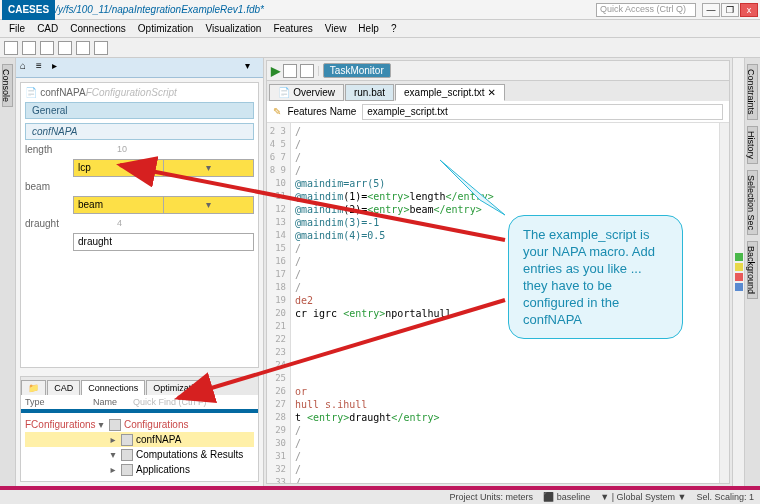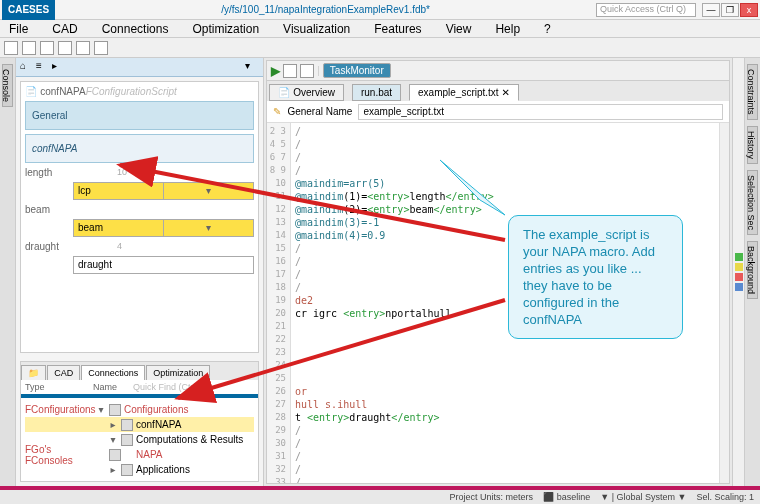--- a/index.html
+++ b/index.html
@@ -1,38 +1,38 @@
 <!DOCTYPE html>
 <html><head>
 <meta charset="utf-8">
 <style>
 html,body{margin:0;padding:0;font-family:Tahoma,Arial,sans-serif;font-size:10px;overflow:hidden;width:760px;height:504px;background:#f0f0f0}
 *{box-sizing:border-box}
 .app{width:760px;height:504px;display:flex;flex-direction:column;background:#e8e8e8;position:relative}
 .titlebar{height:20px;background:#f4f4f4;display:flex;align-items:center;border-bottom:1px solid #ccc}
 .title-brand{background:#0066a3;color:#fff;font-weight:bold;padding:13px 6px;font-size:10px;margin-left:2px}
-.title-path{flex:1;text-align:center;color:#0066a3;font-size:10px;overflow:hidden}
+.title-path{flex:1;color:#0066a3;font-style:italic;font-size:10px;overflow:hidden}
 .winbtns{display:flex;gap:1px;margin-right:2px}
 .winbtn{width:18px;height:14px;border:1px solid #aaa;text-align:center;font-size:9px;line-height:12px;background:#f8f8f8}
 .winbtn.close{background:#e85a5a;color:#fff;border-color:#c33}
 .searchbox{width:100px;height:14px;border:1px solid #aaa;margin-right:6px;font-size:9px;padding:0 3px;background:#fff;color:#999}
-.menubar{height:18px;background:#f0f0f0;display:flex;align-items:center;gap:14px;padding:0 4px;border-bottom:1px solid #ccc;font-size:12px}
+.menubar{height:18px;background:#f0f0f0;display:flex;align-items:center;gap:2px;padding:0 4px;border-bottom:1px solid #ccc;font-size:10px}
 .menubar span{padding:1px 5px;cursor:default}
 .toolbar{height:20px;background:#f0f0f0;display:flex;align-items:center;gap:4px;padding:0 4px;border-bottom:1px solid #ccc}
 .tb-icon{width:14px;height:14px;border:1px solid #999;background:#fff}
 .mainrow{flex:1;display:flex;overflow:hidden}
 .sidecol{width:16px;background:#e0e0e0;border-right:1px solid #ccc;writing-mode:vertical-rl;text-orientation:mixed;display:flex;gap:6px;padding:6px 2px;font-size:9px}
 .sidecol.right{border-right:none;border-left:1px solid #ccc}
 .side-tab{background:#d0d0d0;padding:4px 1px;border:1px solid #aaa}
 .leftpanel{width:248px;display:flex;flex-direction:column;background:#f4f4f4;border-right:1px solid #ccc}
 .panel-tb{height:20px;background:#d8e8f4;display:flex;align-items:center;gap:2px;padding:0 4px;border-bottom:1px solid #a0c0d8}
 .panel-tb .mini{width:14px;height:14px;display:inline-block}
 .cfg-area{height:290px;background:#fff;margin:4px;border:1px solid #ccc;padding:4px;display:flex;flex-direction:column;gap:4px;overflow:hidden}
 .cfg-title{display:flex;color:#666;font-size:10px}
-.cfg-header{background:#cfe5f0;border:1px solid #a0c8dc;padding:8px 6px;color:#2a5b7a;font-size:10px}
+.cfg-header{background:#cfe5f0;border:1px solid #a0c8dc;padding:2px 6px;color:#2a5b7a;font-size:10px}
 .cfg-header.sub{background:#eaf2f8;font-style:italic}
 .cfg-row{display:flex;align-items:center;gap:4px}
 .cfg-label{width:44px;color:#666;font-size:10px}
 .cfg-sub{font-size:9px;color:#aaa;margin-left:44px}
 .cfg-input{flex:1;height:18px;border:1px solid #aaa;background:#fff;padding:0 4px;font-size:10px}
 .cfg-combo{flex:1;display:flex;border:1px solid #aaa;background:#fde047;height:18px}
 .cfg-combo span{flex:1;padding:0 4px;line-height:16px}
 .cfg-combo .dd{width:16px;border-left:1px solid #aaa;text-align:center;line-height:16px;color:#666}
 .treepanel{flex:1;margin:4px;border:1px solid #ccc;background:#fff;display:flex;flex-direction:column}
 .tree-tabs{height:18px;display:flex;background:#e8e8e8;align-items:flex-end}
@@ -43,35 +43,35 @@
 .tree-row.hl{background:#fff0a8}
 .tree-row .exp{width:10px;text-align:center;color:#666}
 .tree-row .ic{width:12px;height:12px;background:#ddd;border:1px solid #999}
 .tree-row.cat{color:#c94848}
 .indent1{padding-left:12px}
 .editor{flex:1;display:flex;flex-direction:column;background:#fff;border:1px solid #ccc;margin:2px}
 .ed-tb{height:20px;background:#f0f0f0;display:flex;align-items:center;gap:3px;padding:0 4px;border-bottom:1px solid #ccc}
 .ed-tb .ic{width:14px;height:14px;border:1px solid #999;background:#fff}
 .play{color:#2a8a2a;font-size:12px;font-weight:bold}
 .ed-tabs{height:20px;display:flex;align-items:flex-end;background:#e8e8e8;padding:0 2px}
-.ed-tab{padding:2px 8px;border:1px solid #aaa;background:#d8e8f0;font-size:10px;margin-right:8px}
+.ed-tab{padding:2px 8px;border:1px solid #aaa;background:#d8e8f0;font-size:10px;margin-right:1px}
 .ed-tab.active{background:#fff;border-bottom-color:#fff}
 .ed-tab.ov{background:#f0f0f0}
 .ed-name{height:22px;display:flex;align-items:center;gap:6px;padding:0 6px;border-bottom:1px solid #ddd}
 .ed-name .pen{color:#d8a030}
 .ed-name-input{flex:1;border:1px solid #ccc;height:16px;padding:0 4px;font-size:10px}
 .ed-body{flex:1;display:flex;overflow:hidden;position:relative}
 .gutter{width:24px;background:#f4f4f4;border-right:1px solid #ddd;text-align:right;padding:2px 4px 0 0;color:#aaa;font-family:Consolas,monospace;font-size:9px;line-height:13px}
 .code{flex:1;padding:2px 4px;font-family:Consolas,monospace;font-size:10px;line-height:13px;white-space:pre}
 .c-dim{color:#999}
 .c-kw{color:#2a7a8a}
 .c-tag{color:#2a9a3a}
 .c-br{color:#b85848}
 .status{height:18px;background:#e8e8e8;border-top:4px solid #be185d;display:flex;align-items:center;justify-content:flex-end;gap:10px;padding:0 6px;font-size:9px;color:#444}
-.callout{position:absolute;background:#e4f5fb;border:1px solid #2bb8d8;border-radius:10px;padding:10px 14px;width:175px;color:#1a8cb0;font-size:13px;line-height:17px;z-index:10}
+.callout{position:absolute;background:#e4f5fb;border:1px solid #2bb8d8;border-radius:16px;padding:10px 14px;width:175px;color:#1a8cb0;font-size:13px;line-height:17px;z-index:10}
 .scrollstub{width:10px;background:#f0f0f0;border-left:1px solid #ddd}
 svg.overlay{position:absolute;top:0;left:0;pointer-events:none;z-index:9}
 .color-chips{width:12px;display:flex;flex-direction:column;gap:2px;padding:2px;background:#f0f0f0;border-left:1px solid #ccc;justify-content:center}
 .chip{width:8px;height:8px}
 </style>
 </head>
 <body>
 
 <div class="app">
  <div class="titlebar">
@@ -181,26 +181,20 @@
               <span class="exp">▸</span>
               <span class="ic"></span>
               <span>confNAPA</span>
             </div>
      <div class="tree-row indent1">
               <span style="width:68px"></span>
               <span class="exp">▾</span>
               <span class="ic"></span>
               <span>Computations &amp; Results</span>
             </div>
-     <div class="tree-row cat">
-              <span style="width:68px">FGo's FConsoles</span>
-              <span class="exp"></span>
-              <span class="ic"></span>
-              <span class="indent1">NAPA</span>
-            </div>
      <div class="tree-row indent1">
               <span style="width:68px"></span>
               <span class="exp">▸</span>
               <span class="ic"></span>
               <span>Applications</span>
             </div>
     </div>
    </div>
   </div>
 
@@ -212,21 +206,21 @@
     <span style="color:#ccc">|</span>
     <span class="ed-tab" style="background:#3a8ab0;color:#fff;padding:1px 6px;border-radius:2px">TaskMonitor</span>
    </div>
    <div class="ed-tabs">
     <span class="ed-tab ov">📄 <span>Overview</span></span>
     <span class="ed-tab">run.bat</span>
     <span class="ed-tab active"><span>example_script.txt</span> <span>✕</span></span>
    </div>
    <div class="ed-name">
     <span class="pen">✎</span>
-    <span>General Name</span>
+    <span>Features Name</span>
     <input class="ed-name-input" value="example_script.txt" style="">
    </div>
    <div class="ed-body">
     <div class="gutter" id="gutter">2
 3
 4
 5
 6
 7
 8
@@ -257,21 +251,21 @@
 33
 </div>
     <div class="code" id="code"><span class="c-dim">/</span>
 <span class="c-dim">/</span>
 <span class="c-dim">/</span>
 <span class="c-dim">/</span>
 <span class="c-kw">@maindim=arr(5)</span>
 <span class="c-kw">@maindim</span>(1)=<span class="c-tag">&lt;entry&gt;</span>length<span class="c-tag">&lt;/entry&gt;</span>
 <span class="c-kw">@maindim</span>(2)=<span class="c-tag">&lt;entry&gt;</span>beam<span class="c-tag">&lt;/entry&gt;</span>
 <span class="c-kw">@maindim(3)=-1</span>
-<span class="c-kw">@maindim(4)=0.9</span>
+<span class="c-kw">@maindim(4)=0.5</span>
 <span class="c-dim">/</span>
 <span class="c-dim">/</span>
 <span class="c-dim">/</span>
 <span class="c-dim">/</span>
 <span class="c-br">de2</span>
 cr igrc <span class="c-tag">&lt;entry&gt;</span>nportalhull
 <span class="c-dim"> </span>
 <span class="c-dim"> </span>
 <span class="c-dim"> </span>
 <span class="c-dim"> </span>

